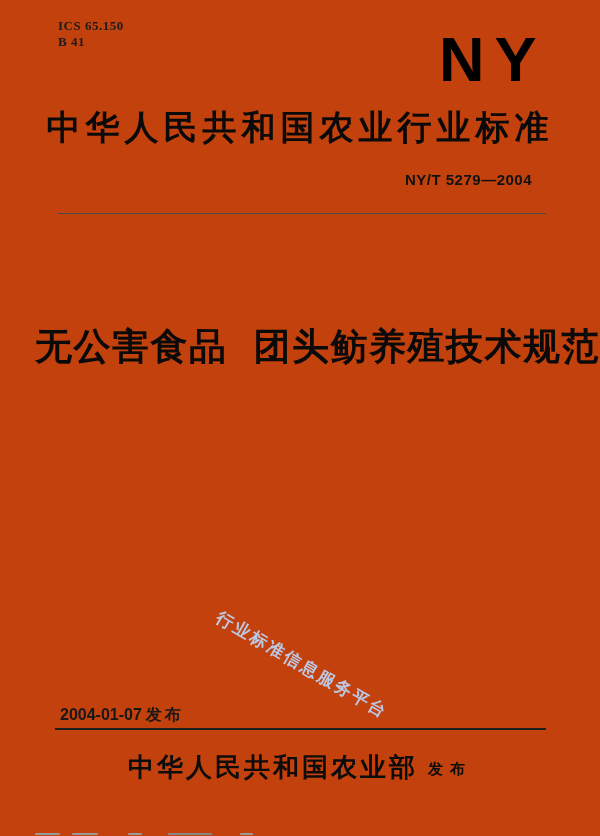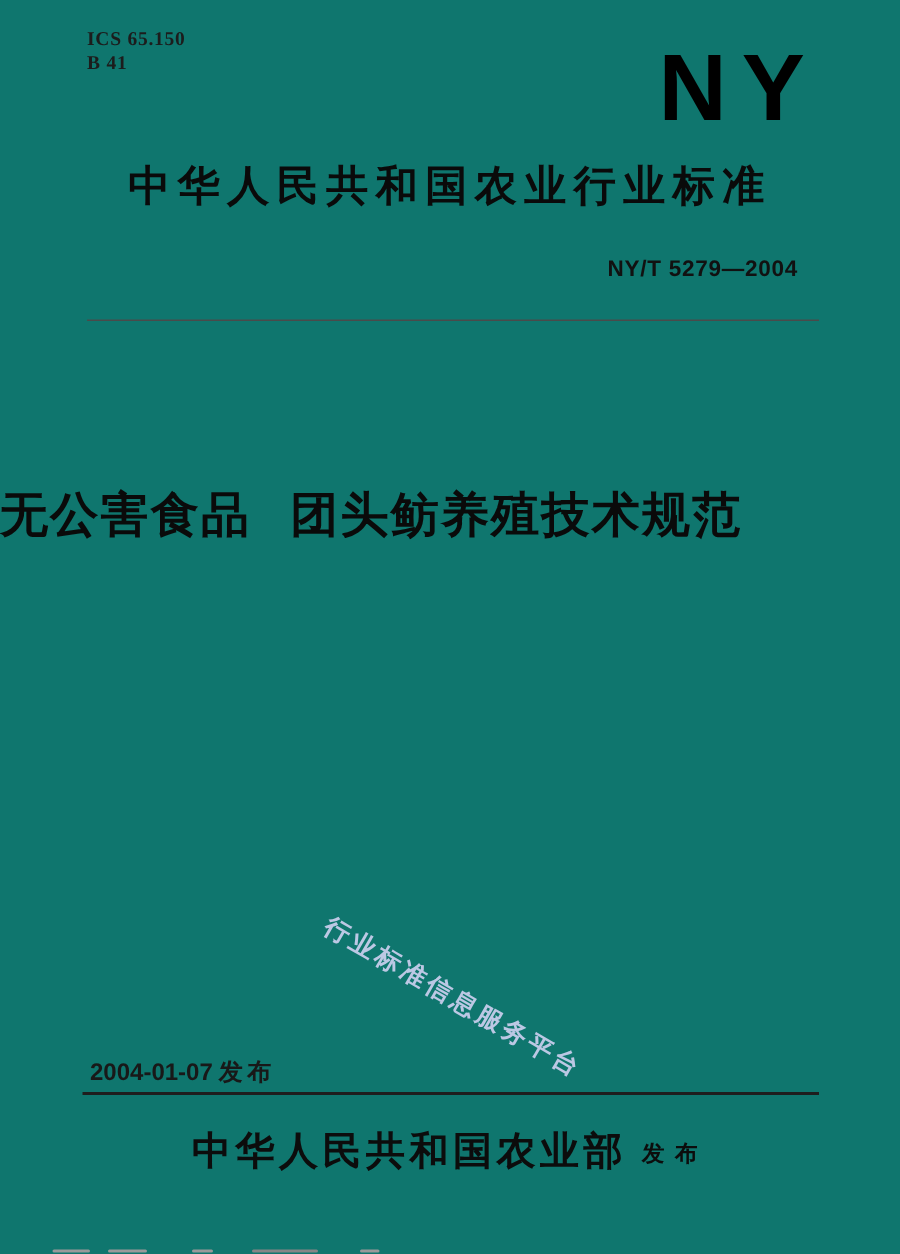--- a/index.html
+++ b/index.html
@@ -7,53 +7,53 @@
   body {
     font-family:"Liberation Sans", sans-serif;
     background:#ffffff;
     color:#101010;
     position:relative;
     overflow:hidden;
   }
   .page {
     position:absolute;
     left:0; top:0; width:600px; height:836px;
-    background:#0f766e;
+    background:#c2410c;
   }
   .ics-block {
     position:absolute; left:58px; top:18px;
     font-family:"Liberation Serif", serif;
     font-size:13px; font-weight:bold; line-height:1.2;
     letter-spacing:0.5px; color:#1c1c1c;
   }
   .logo {
     position:absolute; left:403px; top:28px;
     font-family:"Liberation Sans", sans-serif;
     font-size:63px; font-weight:900; letter-spacing:10px;
     line-height:1; color:#000;margin-left:36px;
   }
   .header-title {
     position:absolute; top:105px; left:0; width:100%;
     text-align:center; white-space:nowrap;
-    font-size:28px; font-weight:bold; letter-spacing:5px;
+    font-size:34px; font-weight:bold; letter-spacing:5px;
     color:#0a0a0a;
   }
   .std-number {
     position:absolute; top:171px; right:68px;
     font-size:15px; font-weight:bold; letter-spacing:0.5px;
     color:#111;
   }
   .rule-top {
     position:absolute; top:213px; left:58px; width:488px; height:1px;
     background:#4a4a4a;
   }
   .doc-title {
     position:absolute; top:322px; left:0; width:100%;
-    text-align:left; white-space:nowrap;
-    font-size:32px; font-weight:bold; letter-spacing:1.5px;
+    text-align:right; white-space:nowrap;
+    font-size:37px; font-weight:bold; letter-spacing:1.5px;
     color:#0a0a0a;
   }
   .doc-title .gap { display:inline-block; width:26px; }
   .watermark {
     position:absolute; left:302px; top:665px;
     transform:translate(-50%,-50%) rotate(30deg);
     font-size:17px; letter-spacing:2.5px; white-space:nowrap;
     color:#bcc8e4; font-weight:bold;
     pointer-events:none;
   }

